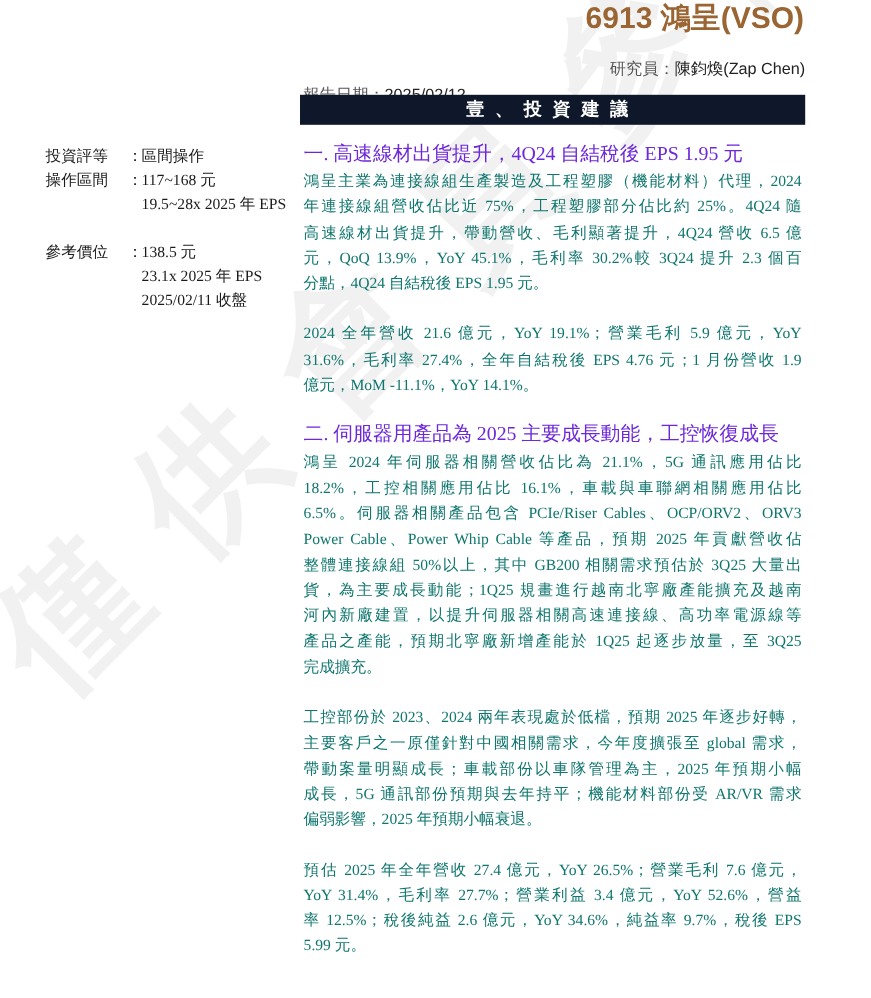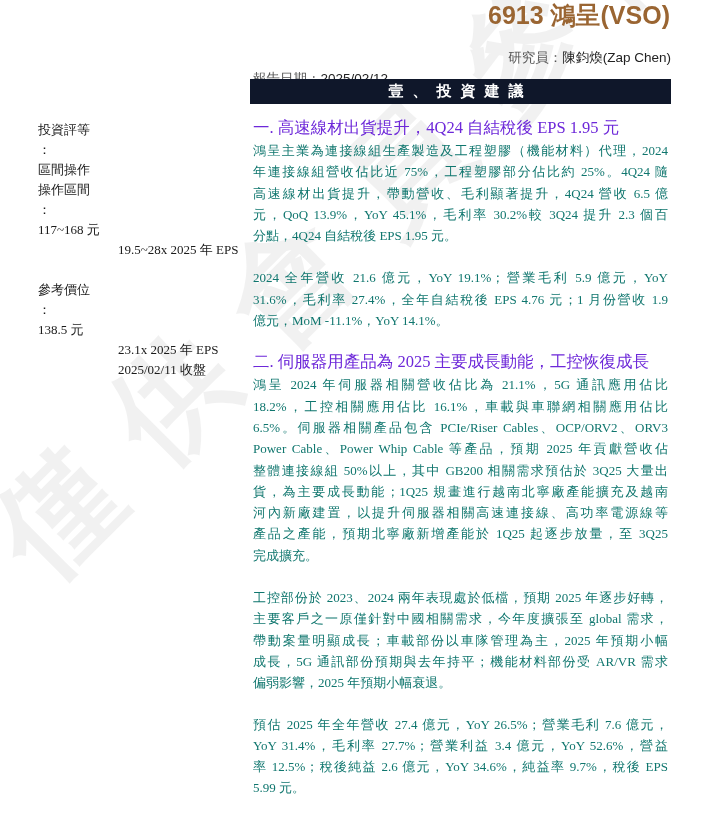--- a/index.html
+++ b/index.html
@@ -82,21 +82,21 @@
     .left-col {
       position: absolute;
       left: 38px;
       top: 120px;
       width: 205px;
       font-size: 13px;
       line-height: 20px;
       color: #1a1a1a;
       z-index: 1;
     }
-    .kv { display: flex; flex-direction: column; }
+    .kv { display: flex; }
     .kv .k { width: 68px; white-space: nowrap; }
     .kv .sep { width: 12px; }
     .kv .v { white-space: nowrap; }
     .kv-cont { padding-left: 68px; white-space: nowrap; }
     .gap { height: 20px; }
     .main {
       position: absolute;
       left: 253px;
       top: 117px;
       width: 415px;

